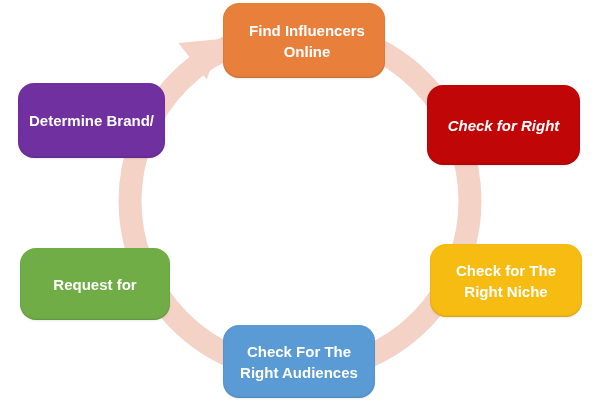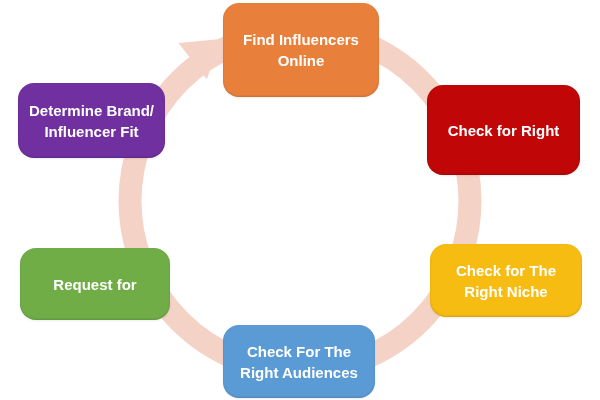--- a/index.html
+++ b/index.html
@@ -34,22 +34,22 @@
     font-size: 15px;
     line-height: 21px;
     text-align: center;
     box-shadow: inset 0 -1px 2px rgba(0,0,0,0.15), 0 1px 2px rgba(0,0,0,0.08);
   }
   .step .line {
     display: block;
     white-space: nowrap;
   }
   
-  .s0 { left: 223px; top: 3px;   width: 156px; height: 94px; }
-  .s1 { left: 427px; top: 85px;  width: 153px; height: 90px; }
+  .s0 { left: 223px; top: 3px;   width: 156px; height: 75px; padding-left: 6px; }
+  .s1 { left: 427px; top: 85px;  width: 153px; height: 80px; font-style: italic; }
   .s2 { left: 430px; top: 244px; width: 152px; height: 73px; }
   .s3 { left: 223px; top: 325px; width: 152px; height: 73px; }
   .s4 { left: 20px;  top: 248px; width: 150px; height: 72px; }
   .s5 { left: 18px;  top: 83px;  width: 147px; height: 75px; }
 </style>
 </head>
 <body>
 
 <div class="canvas">
 
@@ -76,16 +76,15 @@
     <span class="line">Check For The</span>
     <span class="line">Right Audiences</span>
   </div>
 
   <div class="step s4" style="background-color: rgb(112, 173, 71); align-items: center;">
     <span class="line">Request for</span>
   </div>
 
   <div class="step s5" style="background-color: rgb(112, 48, 160);">
     <span class="line">Determine Brand/</span>
-    <span class="line">Influencer Fit</span>
   </div>
 
 </div>
 
 </body></html>

